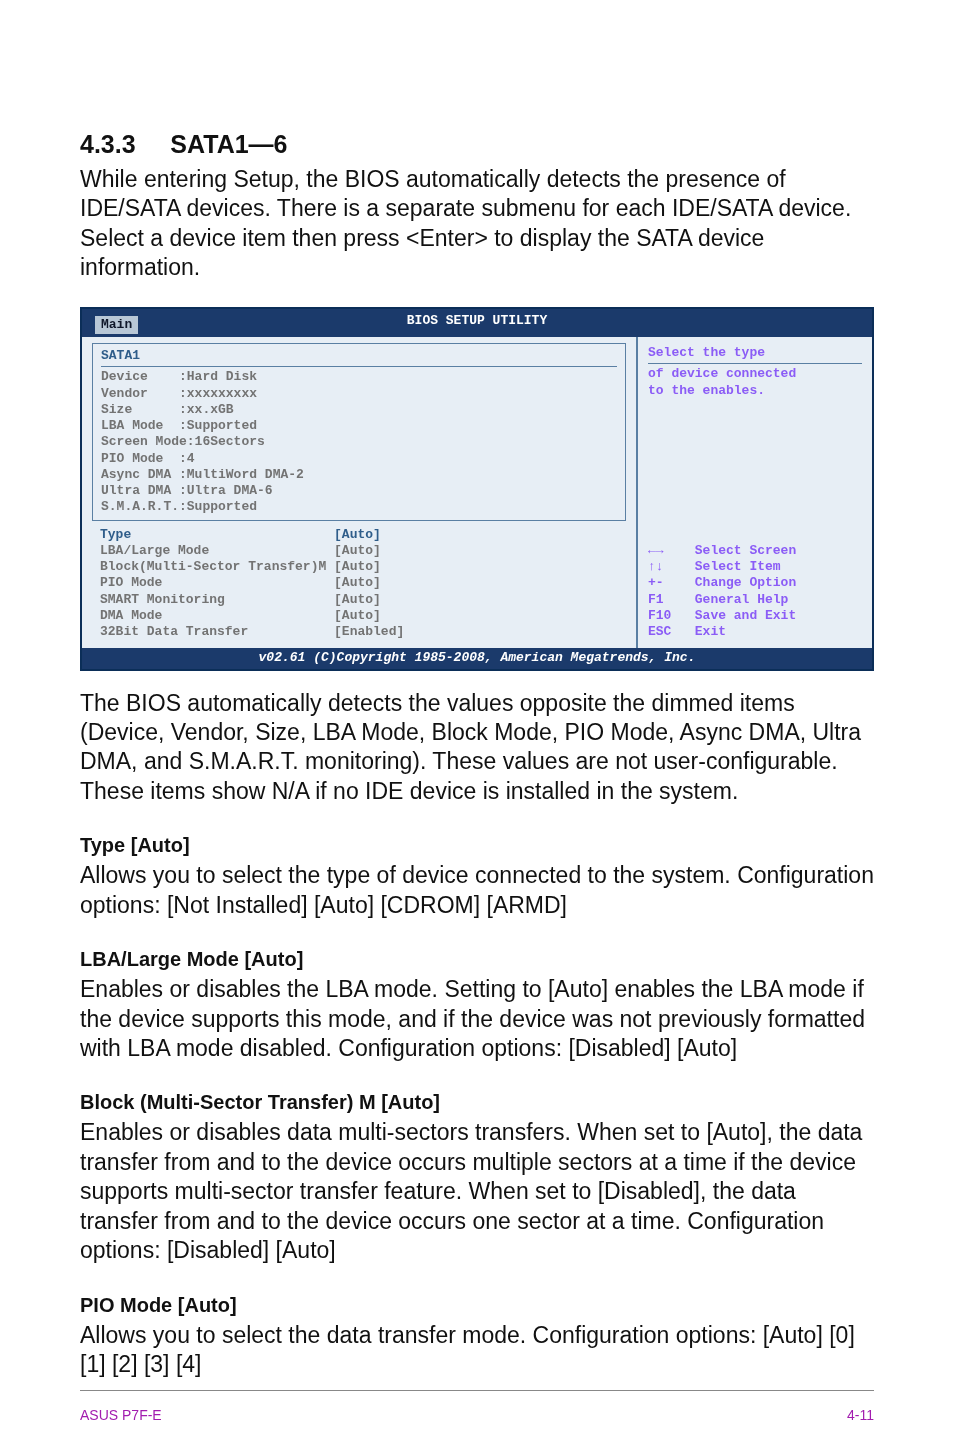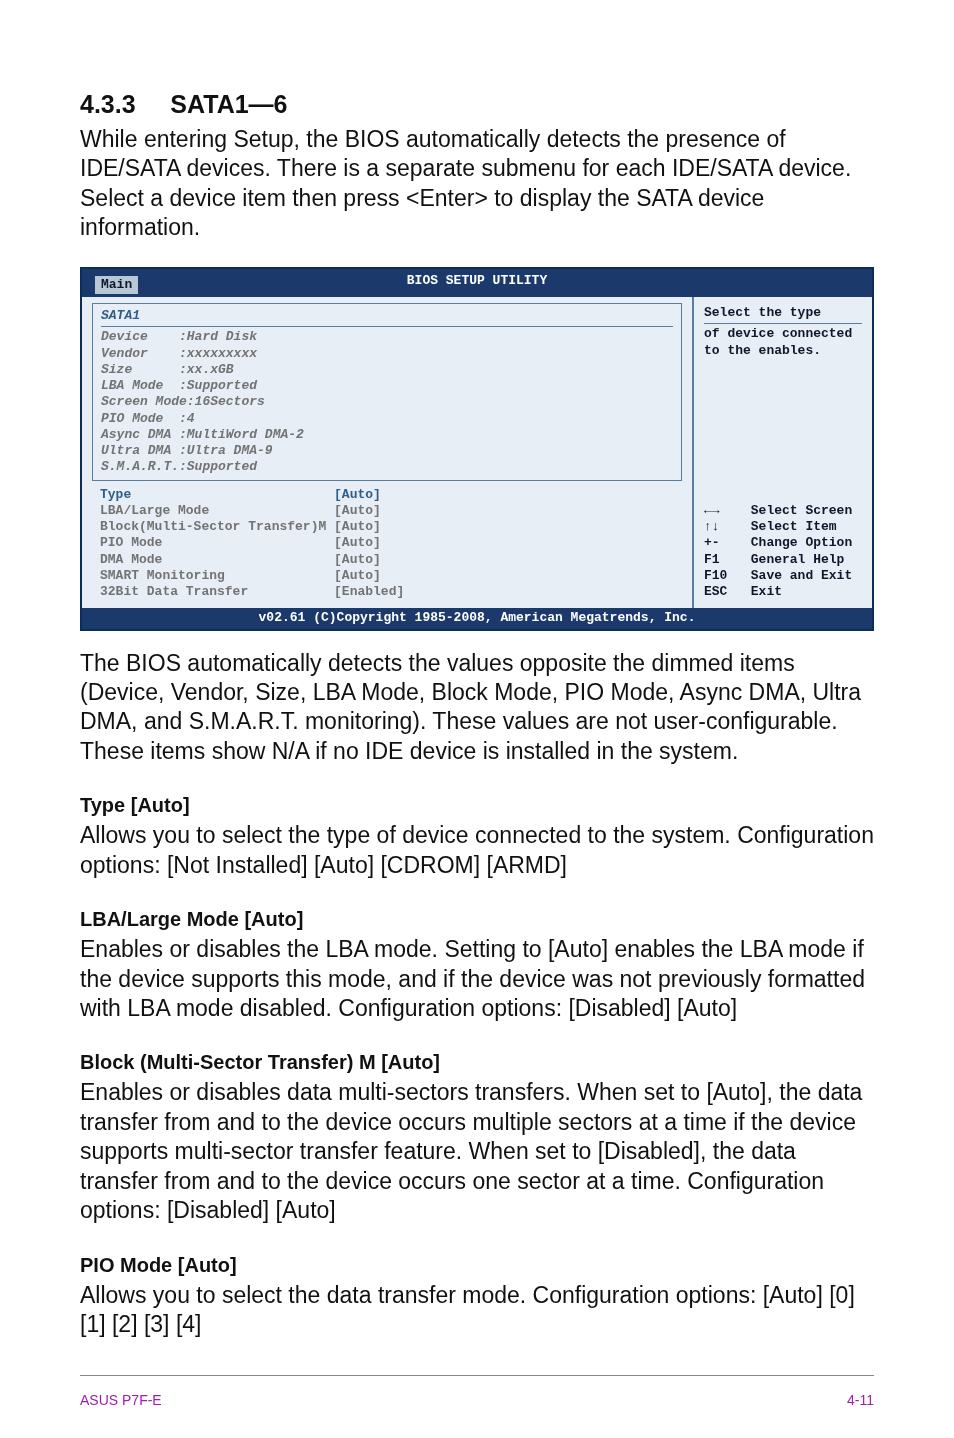--- a/index.html
+++ b/index.html
@@ -11,20 +11,21 @@
     padding: 90px 80px 30px 80px;
     display: flex;
     flex-direction: column;
     position: relative;
   }
   h2.section-title {
     font-family: Arial, Helvetica, sans-serif;
     font-weight: bold;
     font-size: 25px;
     margin-bottom: 6px;
+    margin-top: 40px;
   }
   p.body { font-size: 23px; line-height: 1.28; margin-bottom: 10px; }
   h3.sub { font-size: 20px; font-weight: bold; margin-top: 18px; margin-bottom: 4px; }
   .bios-wrapper {
     border: 2px solid #0b2e58;
     margin-top: 14px;
     margin-bottom: 18px;
     font-family: "Courier New", monospace;
     font-size: 13px;
     line-height: 1.25;
@@ -52,44 +53,45 @@
     background: #e7eef5;
   }
   .bios-left {
     flex: 1 1 auto;
     padding: 6px 10px 8px 10px;
     display: flex;
     flex-direction: column;
     gap: 6px;
   }
   .bios-right {
-    width: 180px;
+    width: 236px;
     border-left: 2px solid #5a7fa3;
     padding: 8px 10px;
-    color: #0f172a;
+    color: #8b5cf6;
     font-weight: bold;
     display: flex;
     flex-direction: column;
   }
   .panel {
     border: 1px solid #5a7fa3;
     padding: 4px 8px;
     color: #2f5d8a;
     font-weight: bold;
   }
-  .panel .row { white-space: pre; font-style: italic; }
+  .panel .row { white-space: pre; }
   .dim { color: #737373; }
   .legend-row { white-space: pre; }
   .legend { margin-top: auto; }
   .bios-footer {
     background: #1b3a6b;
     color: #fff;
     text-align: center;
     padding: 2px 0;
     font-weight: bold;
+    font-style: italic;
   }
   .page-footer {
     margin-top: auto;
     display: flex;
     justify-content: space-between;
     font-size: 14px;
     color: #a21caf;
     padding-top: 16px;
     border-top: 1px solid #888;
   }
@@ -116,31 +118,31 @@
         <div class="row">SATA1</div>
         <hr style="border:none;border-top:1px solid #5a7fa3;margin:2px 0;">
         <div class="dim">
           <div class="row">Device    :Hard Disk</div>
           <div class="row">Vendor    :xxxxxxxxx</div>
           <div class="row">Size      :xx.xGB</div>
           <div class="row">LBA Mode  :Supported</div>
           <div class="row">Screen Mode:16Sectors</div>
           <div class="row">PIO Mode  :4</div>
           <div class="row">Async DMA :MultiWord DMA-2</div>
-          <div class="row">Ultra DMA :Ultra DMA-9</div>
+          <div class="row">Ultra DMA :Ultra DMA-6</div>
           <div class="row">S.M.A.R.T.:Supported</div>
         </div>
       </div>
       <div style="color:#2f5d8a;font-weight:bold;padding:0 8px;">
         <div class="row" style="white-space:pre">Type                          [Auto]</div>
         <div class="row dim" style="white-space:pre">LBA/Large Mode                [Auto]</div>
         <div class="row dim" style="white-space:pre">Block(Multi-Sector Transfer)M [Auto]</div>
         <div class="row dim" style="white-space:pre">PIO Mode                      [Auto]</div>
+        <div class="row dim" style="white-space:pre">SMART Monitoring              [Auto]</div>
         <div class="row dim" style="white-space:pre">DMA Mode                      [Auto]</div>
-        <div class="row dim" style="white-space:pre">SMART Monitoring              [Auto]</div>
         <div class="row dim" style="white-space:pre">32Bit Data Transfer           [Enabled]</div>
       </div>
     </div>
     <div class="bios-right">
       <div>
         <div>Select the type</div>
         <hr style="border:none;border-top:1px solid #5a7fa3;margin:2px 0 2px 0;">
         <div>of device connected</div>
         <div>to the enables.</div>
       </div>

